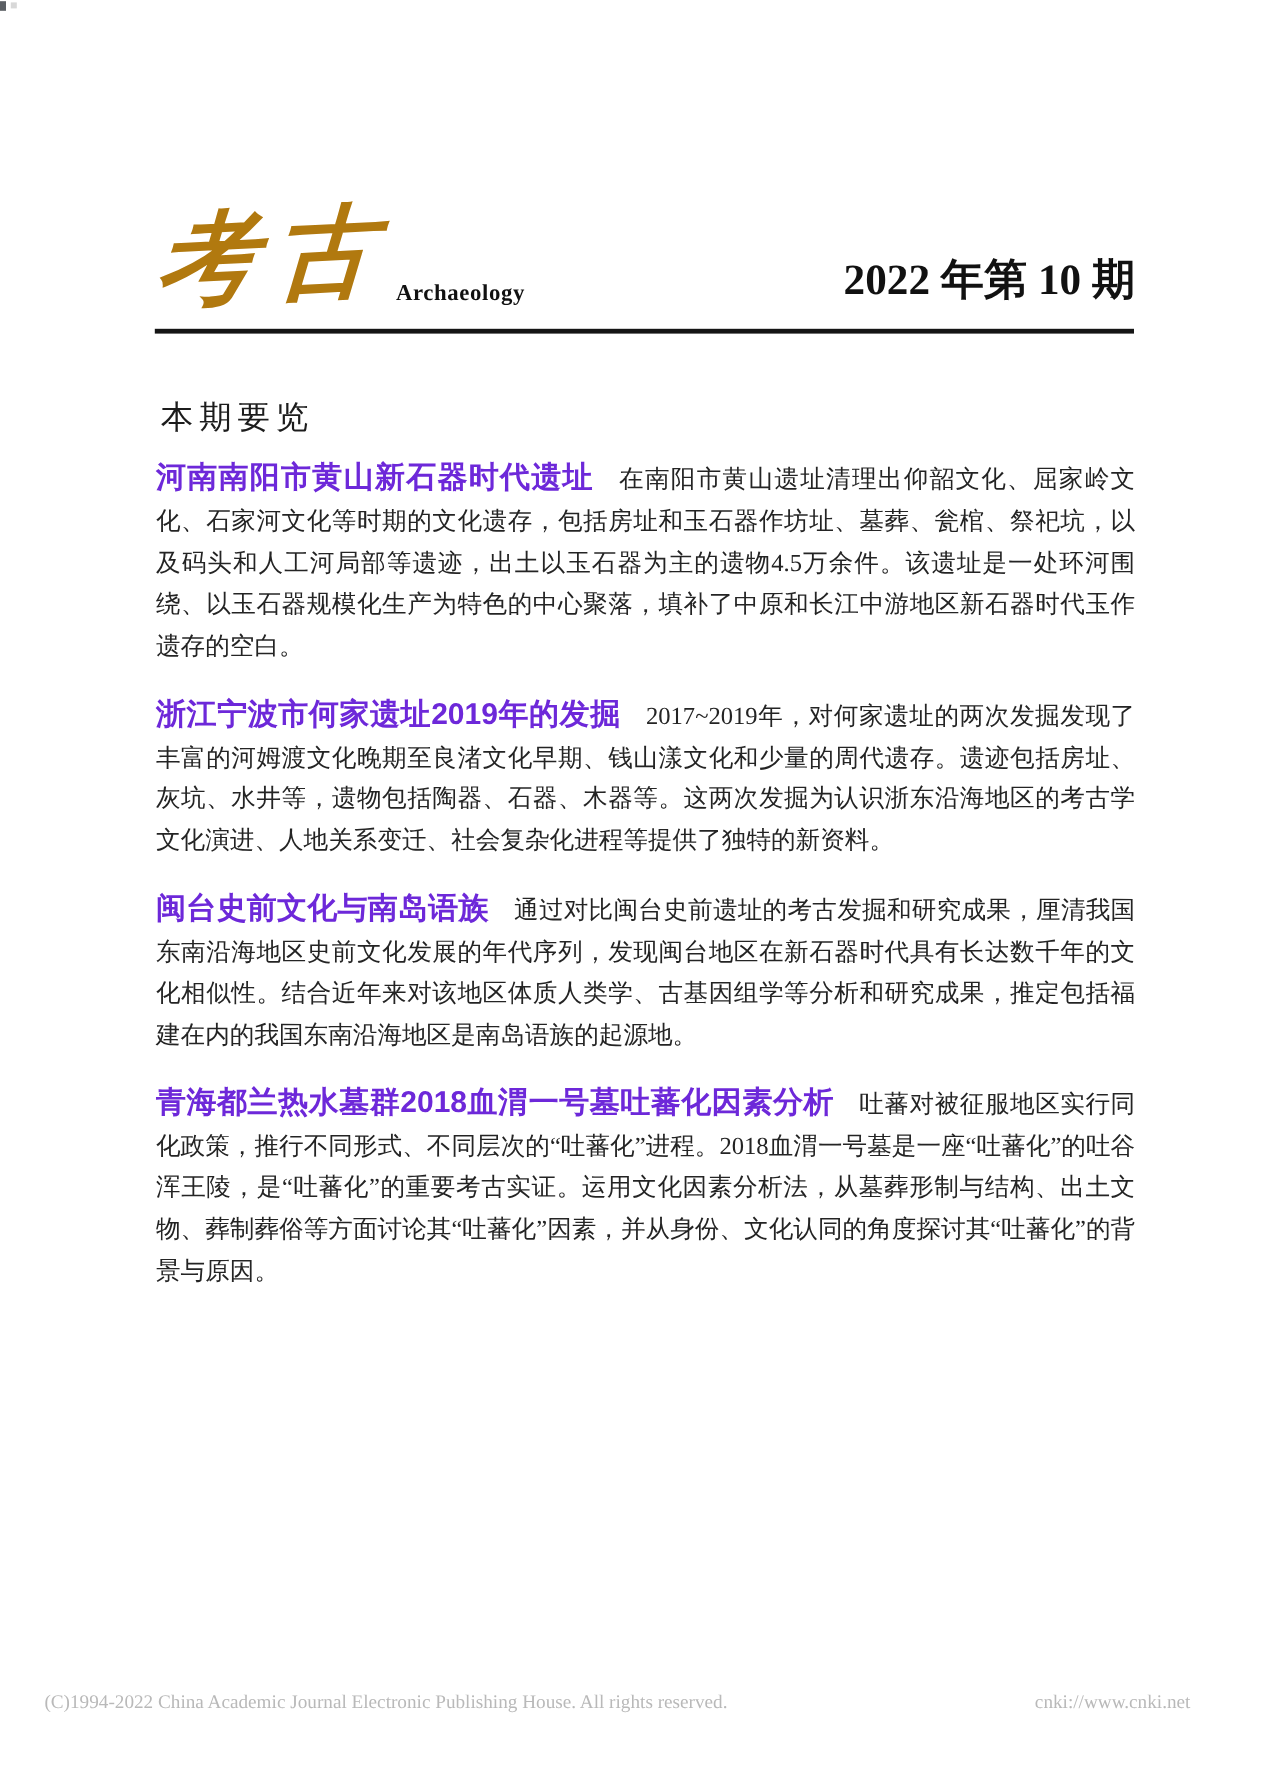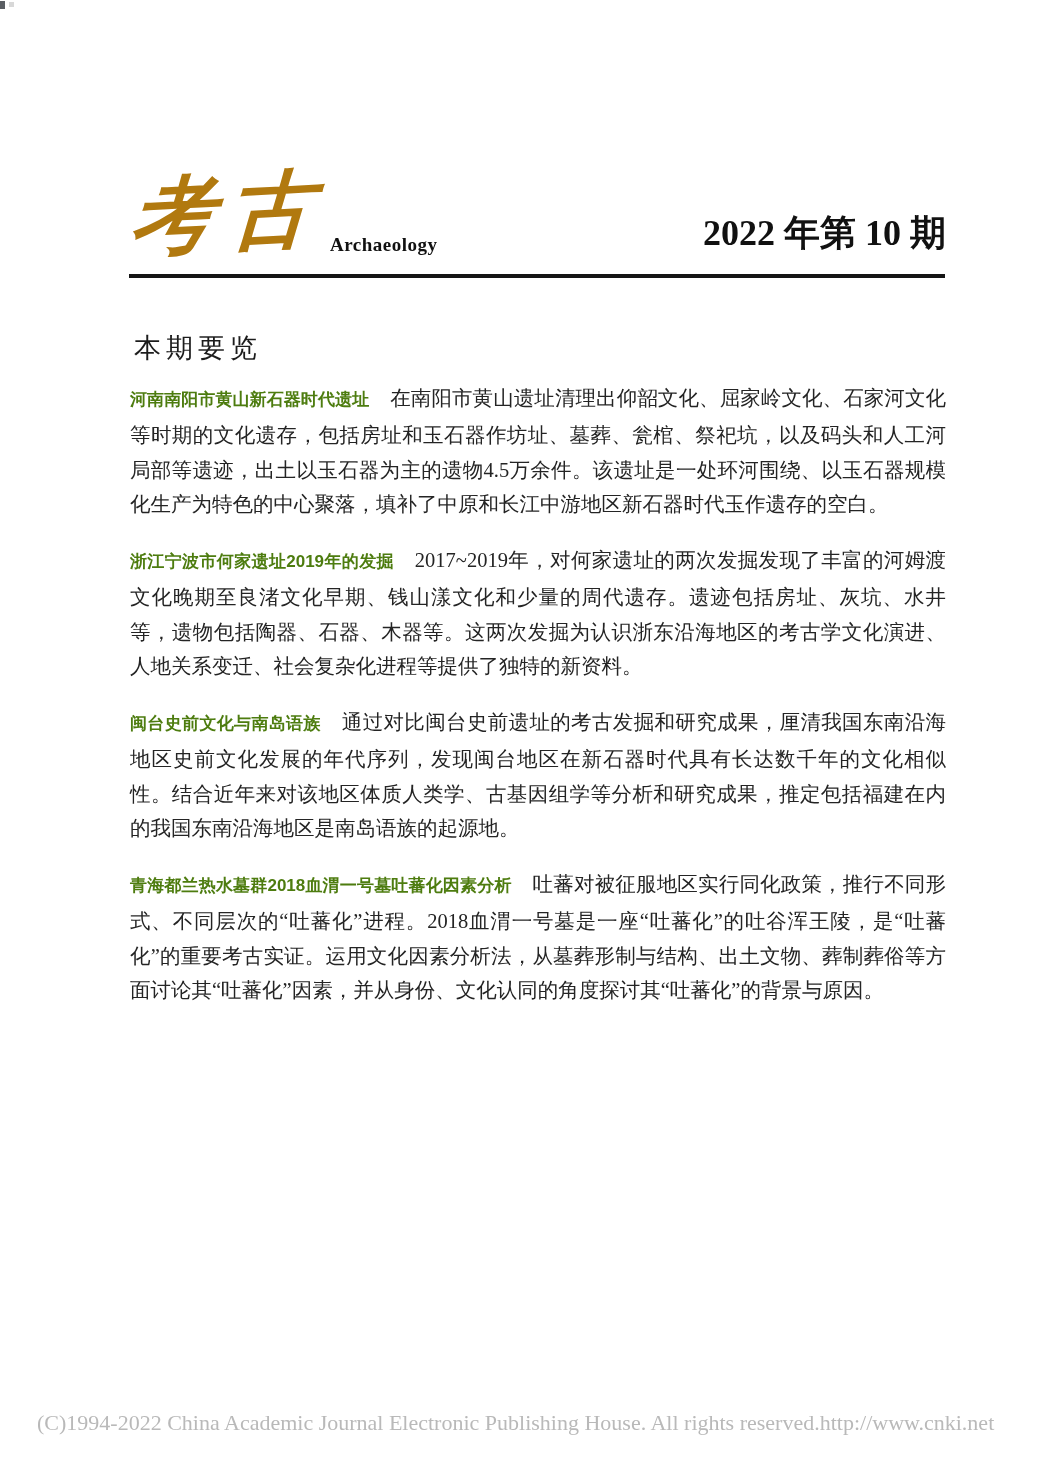--- a/index.html
+++ b/index.html
@@ -64,30 +64,30 @@
   }
   .entry {
     font-size:20.5px;
     line-height:34.75px;
     text-align:justify;
     color:#242424;
     margin-bottom:21px;
     font-family:"Liberation Serif", serif;
   }
   .entry-title {
-    color:#4d7c0f;
+    color:#6d28d9;
     font-weight:700;
     font-family:"Liberation Sans", sans-serif;
-    font-size:17px;
+    font-size:25px;
     margin-right:21px;
   }
   .footer {
     position:absolute; left:37px; top:1410px; width:955px;
     display:flex; justify-content:space-between; align-items:baseline;
-    font-size:22px;
+    font-size:16px;
     color:#b9b9b9;
     font-family:"Liberation Serif", serif;
     white-space:nowrap;
   }
 </style>
 </head>
 <body>
 
 <div class="page">
 
@@ -112,16 +112,16 @@
 
     <p class="entry"><span class="entry-title">浙江宁波市何家遗址2019年的发掘</span><span class="entry-body">2017~2019年，对何家遗址的两次发掘发现了丰富的河姆渡文化晚期至良渚文化早期、钱山漾文化和少量的周代遗存。遗迹包括房址、灰坑、水井等，遗物包括陶器、石器、木器等。这两次发掘为认识浙东沿海地区的考古学文化演进、人地关系变迁、社会复杂化进程等提供了独特的新资料。</span></p>
 
     <p class="entry"><span class="entry-title">闽台史前文化与南岛语族</span><span class="entry-body">通过对比闽台史前遗址的考古发掘和研究成果，厘清我国东南沿海地区史前文化发展的年代序列，发现闽台地区在新石器时代具有长达数千年的文化相似性。结合近年来对该地区体质人类学、古基因组学等分析和研究成果，推定包括福建在内的我国东南沿海地区是南岛语族的起源地。</span></p>
 
     <p class="entry"><span class="entry-title">青海都兰热水墓群2018血渭一号墓吐蕃化因素分析</span><span class="entry-body">吐蕃对被征服地区实行同化政策，推行不同形式、不同层次的“吐蕃化”进程。2018血渭一号墓是一座“吐蕃化”的吐谷浑王陵，是“吐蕃化”的重要考古实证。运用文化因素分析法，从墓葬形制与结构、出土文物、葬制葬俗等方面讨论其“吐蕃化”因素，并从身份、文化认同的角度探讨其“吐蕃化”的背景与原因。</span></p>
   </section>
 
   <footer class="footer">
     <span>(C)1994-2022 China Academic Journal Electronic Publishing House. All rights reserved.</span>
-    <span>http://www.cnki.net</span>
+    <span>cnki://www.cnki.net</span>
   </footer>
 
 </div>
 
 </body></html>

